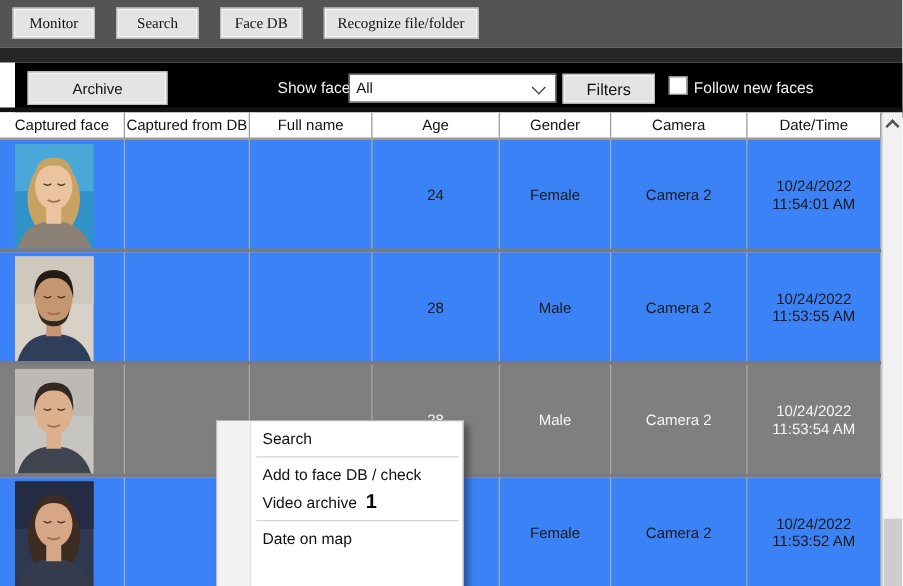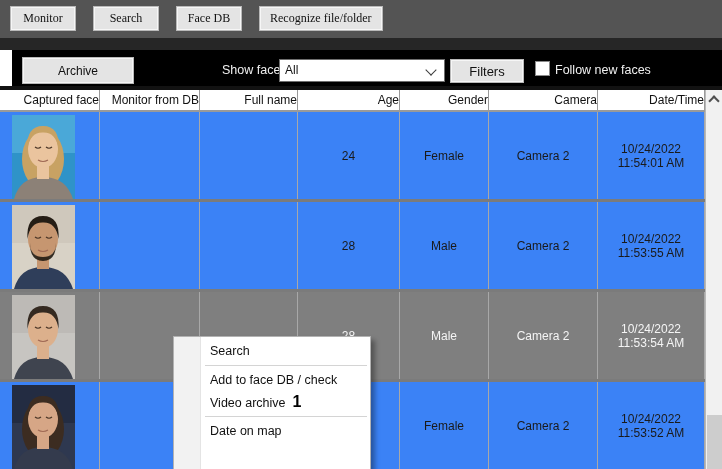--- a/index.html
+++ b/index.html
@@ -45,21 +45,21 @@
   .checkbox{left:523px;top:11px;width:13px;height:13px;background:#fff;border:1px solid #8a8a8a;}
   .follow-label{left:543px;top:13px;color:#f0f0f0;font-size:12.5px;}
   .black-line{position:absolute;left:0;top:86px;width:722px;height:4px;background:#121212;}
   
   .table{position:absolute;left:0;top:90px;width:705px;height:379px;background:#fff;}
   .thead{
     display:grid;grid-template-columns:100px 100px 98px 102px 89px 109px 107px;
     height:22px;box-sizing:border-box;border-bottom:2px solid #9a9a9a;background:#fff;
   }
   .hcell{
-    border-right:1px solid #9a9a9a;display:flex;align-items:center;justify-content:flex-end;
+    border-right:1px solid #9a9a9a;display:flex;align-items:center;justify-content:center;
     font-size:12px;color:#111;overflow:hidden;white-space:nowrap;
   }
   .rows{position:absolute;left:0;top:22px;width:705px;height:357px;overflow:hidden;}
   .row{
     display:grid;grid-template-columns:100px 100px 98px 102px 89px 109px 107px;
     height:90px;box-sizing:border-box;border-bottom:3px solid #7b7b7b;background:#3b82f6;color:#1a1a1a;
   }
   .row.selected{background:#7f7f7f;color:#f5f5f5;}
   .cell{
     border-right:1px solid #a8a8a8;display:flex;align-items:center;justify-content:center;
@@ -119,21 +119,21 @@
 </div>
 
 <div class="black-line"></div>
 
 <div class="table">
   <div class="thead" id="thead">
       <div class="hcell">
         <span>Captured face</span>
       </div>
       <div class="hcell">
-        <span>Monitor from DB</span>
+        <span>Captured from DB</span>
       </div>
       <div class="hcell">
         <span>Full name</span>
       </div>
       <div class="hcell">
         <span>Age</span>
       </div>
       <div class="hcell">
         <span>Gender</span>
       </div>

